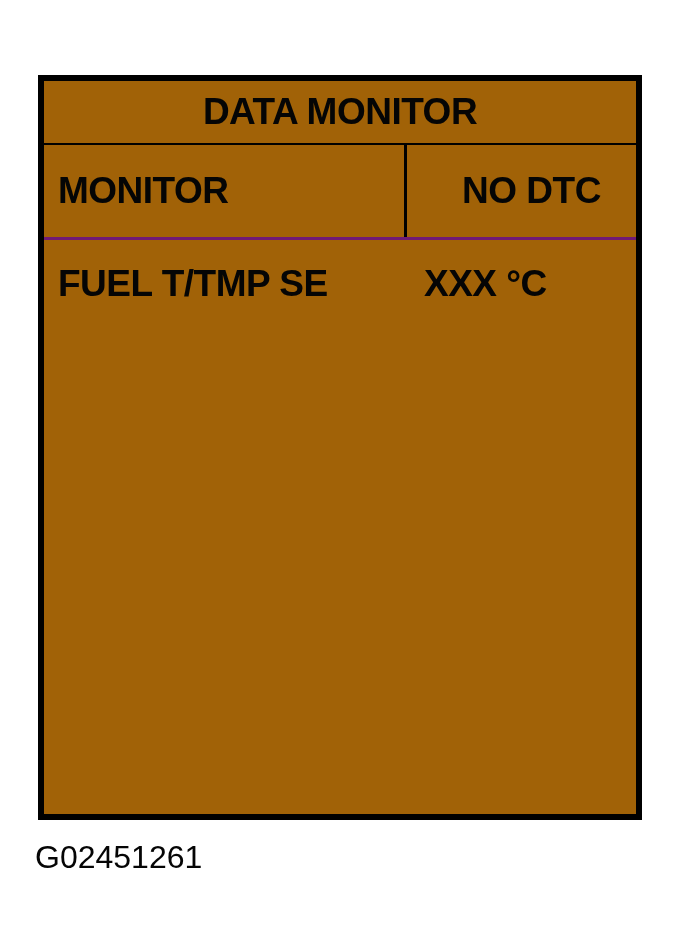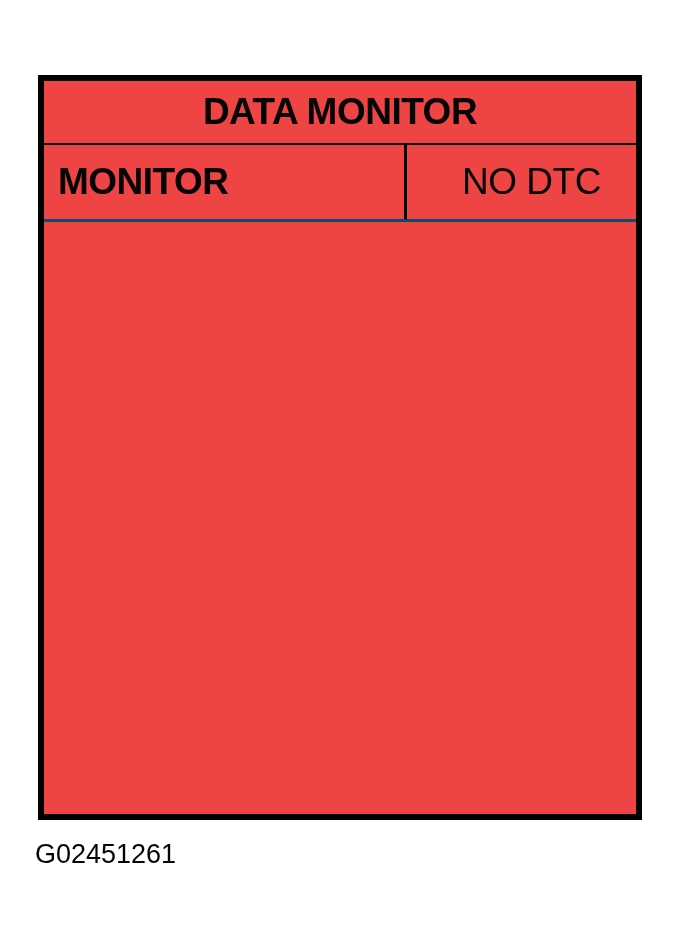--- a/index.html
+++ b/index.html
@@ -19,40 +19,40 @@
   .monitor-box {
     position: absolute;
     left: 38px;
     top: 75px;
     width: 604px;
     height: 745px;
     border: 6px solid #000000;
     box-sizing: border-box;
     display: flex;
     flex-direction: column;
-    background: #ef4444;
+    background: #a16207;
   }
   .title-row {
     flex: 0 0 auto;
     height: 64px;
     box-sizing: border-box;
     border-bottom: 2px solid #000000;
     display: flex;
     align-items: center;
     justify-content: center;
     font-size: 37px;
     font-weight: bold;
     letter-spacing: -0.5px;
     white-space: nowrap;
   }
   .header-row {
     flex: 0 0 auto;
-    height: 77px;
+    height: 95px;
     box-sizing: border-box;
-    border-bottom: 3px solid #0c4a6e;
+    border-bottom: 3px solid #701a75;
     display: flex;
     gap: 20px;
   }
   .header-cell-left {
     flex: 1 1 auto;
     box-sizing: border-box;
     border-right: 3px solid #000000;
     display: flex;
     align-items: center;
     padding-left: 14px;
@@ -60,21 +60,21 @@
     font-weight: bold;
     letter-spacing: -0.5px;
     white-space: nowrap;
   }
   .header-cell-right {
     flex: 0 0 209px;
     display: flex;
     align-items: center;
     justify-content: center;
     font-size: 37px;
-    font-weight: normal;
+    font-weight: bold;
     letter-spacing: -0.5px;
     white-space: nowrap;
     border-radius: 20px;
   }
   .screen-body {
     flex: 1 1 auto;
     padding-top: 16px;
   }
   .data-row {
     height: 55px;
@@ -90,21 +90,21 @@
     width: 366px;
     flex: 0 0 auto;
   }
   .data-row .param-value {
     flex: 0 0 auto;
   }
   .figure-caption {
     position: absolute;
     left: 35px;
     top: 839px;
-    font-size: 27px;
+    font-size: 32px;
     font-weight: normal;
     letter-spacing: 0;
     white-space: nowrap;
   }
 </style>
 </head>
 <body>
 
 <div class="page">
 
@@ -112,20 +112,24 @@
 
     <div class="title-row">DATA MONITOR</div>
 
     <div class="header-row">
       <div class="header-cell-left">MONITOR</div>
       <div class="header-cell-right">NO DTC</div>
     </div>
 
     <div class="screen-body">
 
+      <div class="data-row">
+        <span class="param-label">FUEL T/TMP SE</span>
+        <span class="param-value">XXX °C</span>
+      </div>
 
       <div class="data-row">
       </div>
 
     </div>
 
   </div>
 
   <div class="figure-caption">G02451261</div>
 

